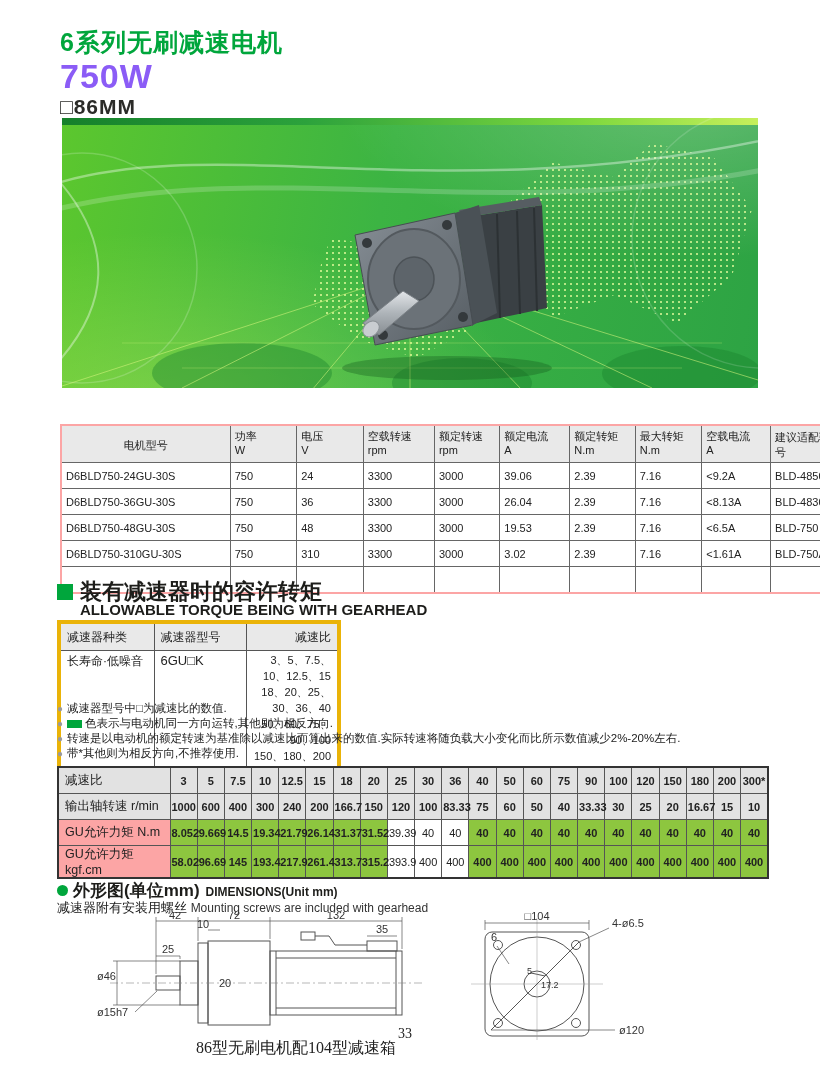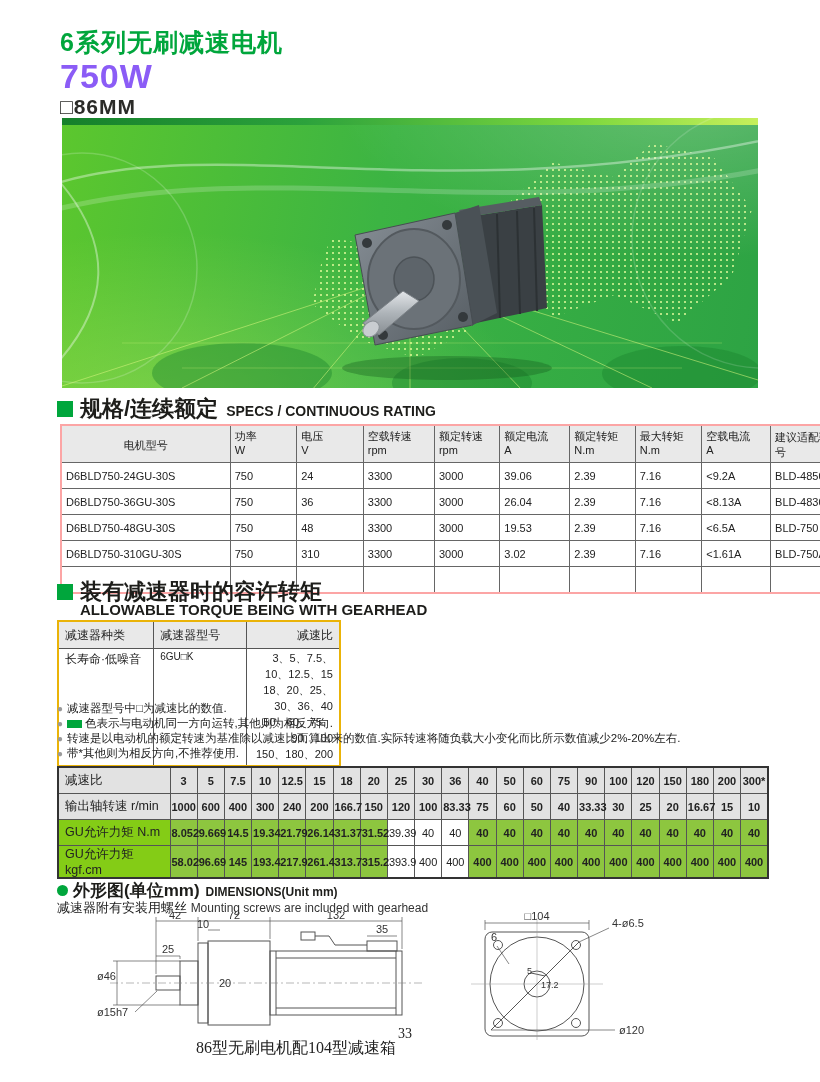--- a/index.html
+++ b/index.html
@@ -37,38 +37,38 @@
   
   table{border-collapse:collapse;table-layout:fixed;}
   .specs{position:absolute;left:60px;top:424px;width:812px;font-size:11px;
          border:2px solid #fca5a5;}
   .specs th,.specs td{border:1px solid #666;padding:1px 4px;color:#222;font-weight:normal;}
   .specs th{background:#e9e9e9;text-align:left;height:32px;vertical-align:top;padding-top:3px;}
   .specs th.center{text-align:center;vertical-align:middle;}
   .specs td{height:23px;background:#fff;}
 
   
-  .gear{position:absolute;left:57px;top:620px;width:284px;font-size:12px;border:2px solid #eab308;}
+  .gear{position:absolute;left:57px;top:620px;width:284px;font-size:12px;border:4px solid #eab308;}
   .gear th,.gear td{border:1px solid #555;padding:2px 6px;color:#222;}
   .gear th{background:#e9e9e9;font-weight:normal;text-align:left;height:22px;}
   .gear th.right{text-align:right;}
   .gear td{vertical-align:top;height:56px;background:#fff;}
   .gear td.ratios{font-size:11px;text-align:right;line-height:1.45;white-space:pre-line;vertical-align:middle;border-radius:13px;}
-  .gear td.model{font-size:10px;}
+  .gear td.model{font-size:13px;}
 
   
   .notes{position:absolute;left:57px;top:701px;font-size:11.5px;color:#222;line-height:15px;width:720px;}
   .notes .n{white-space:nowrap;}
   .bullet{color:#9a9a9a;margin-right:4px;font-size:10px;}
   .swatch{display:inline-block;width:15px;height:8px;background:#00a63c;margin-right:3px;vertical-align:middle;}
 
   
   .ratio{position:absolute;left:57px;top:766px;width:712px;font-size:11px;border:2px solid #333;}
   .ratio td{border:1px solid #555;text-align:center;height:25px;padding:0 1px;color:#222;}
-  .ratio td.lbl{text-align:left;padding-left:6px;font-size:12.5px;background:#84cc16;}
+  .ratio td.lbl{text-align:left;padding-left:6px;font-size:12.5px;background:#fca5a5;}
   .ratio tr.gray td{background:#e2e2e2;font-weight:bold;}
   .ratio tr.gray td.lbl{font-weight:normal;font-size:12.5px;}
   .ratio td.green{background:#8dc63f;font-weight:bold;}
 
   
   .dimhead{position:absolute;left:57px;top:879px;display:flex;align-items:baseline;}
   .dot{width:11px;height:11px;border-radius:50%;background:#00a63c;margin-right:5px;align-self:center;}
   .dimhead .cn{font-size:17px;font-weight:bold;color:#1d1d1a;}
   .dimhead .en{font-size:12px;font-weight:bold;color:#1d1d1a;margin-left:6px;}
   .dimsub{position:absolute;left:57px;top:899px;font-size:13px;color:#222;}
@@ -151,25 +151,20 @@
       <circle cx="40" cy="70" r="5" fill="#34393c"></circle>
         <circle cx="120" cy="52" r="5" fill="#34393c"></circle>
       <circle cx="56" cy="162" r="5" fill="#34393c"></circle>
         <circle cx="136" cy="144" r="5" fill="#34393c"></circle>
 
       <polygon points="76,118 92,128 52,162 36,150" fill="url(#gshaft)" stroke="#7b8186" stroke-width="1"></polygon>
       <ellipse cx="44" cy="156" rx="9" ry="7" fill="#c9cdd1" stroke="#8b9196" stroke-width="1" transform="rotate(-40 44 156)"></ellipse>
     </svg>
   </div>
 
-  <div class="sec" style="top:394px">
-    <span class="sq"></span>
-    <span class="cn">规格/连续额定</span>
-    <span class="en">SPECS / CONTINUOUS RATING</span>
-  </div>
 
   <table class="specs">
     <colgroup>
         <col style="width:145px">
         <col style="width:57px">
         <col style="width:57px">
         <col style="width:61px">
       <col style="width:56px">
         <col style="width:60px">
         <col style="width:56px">

